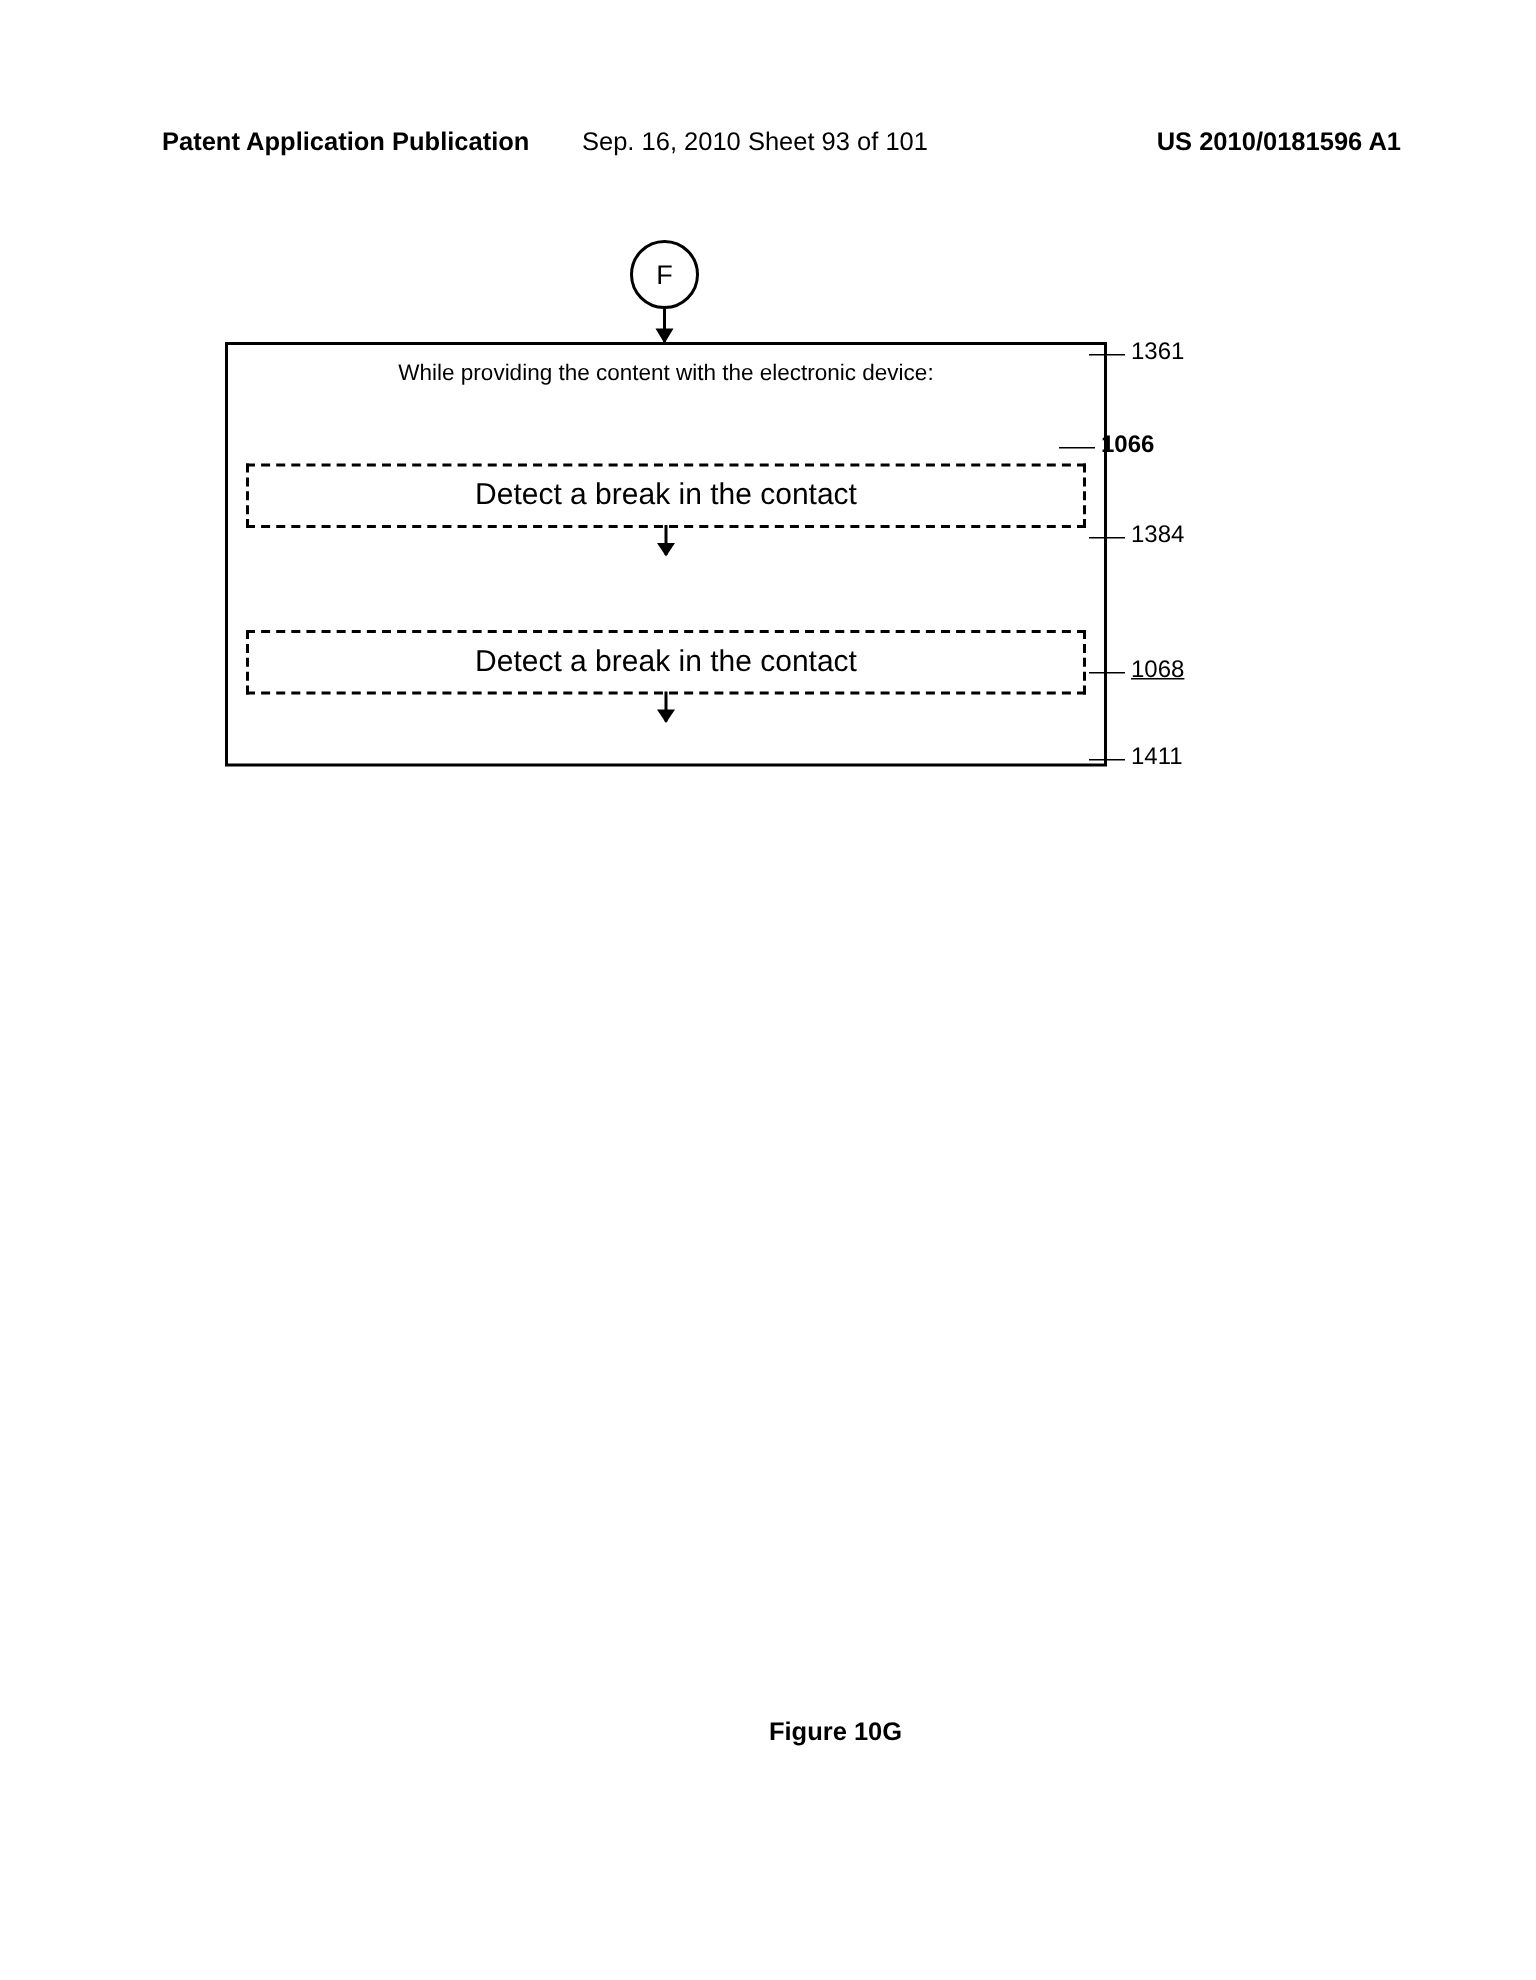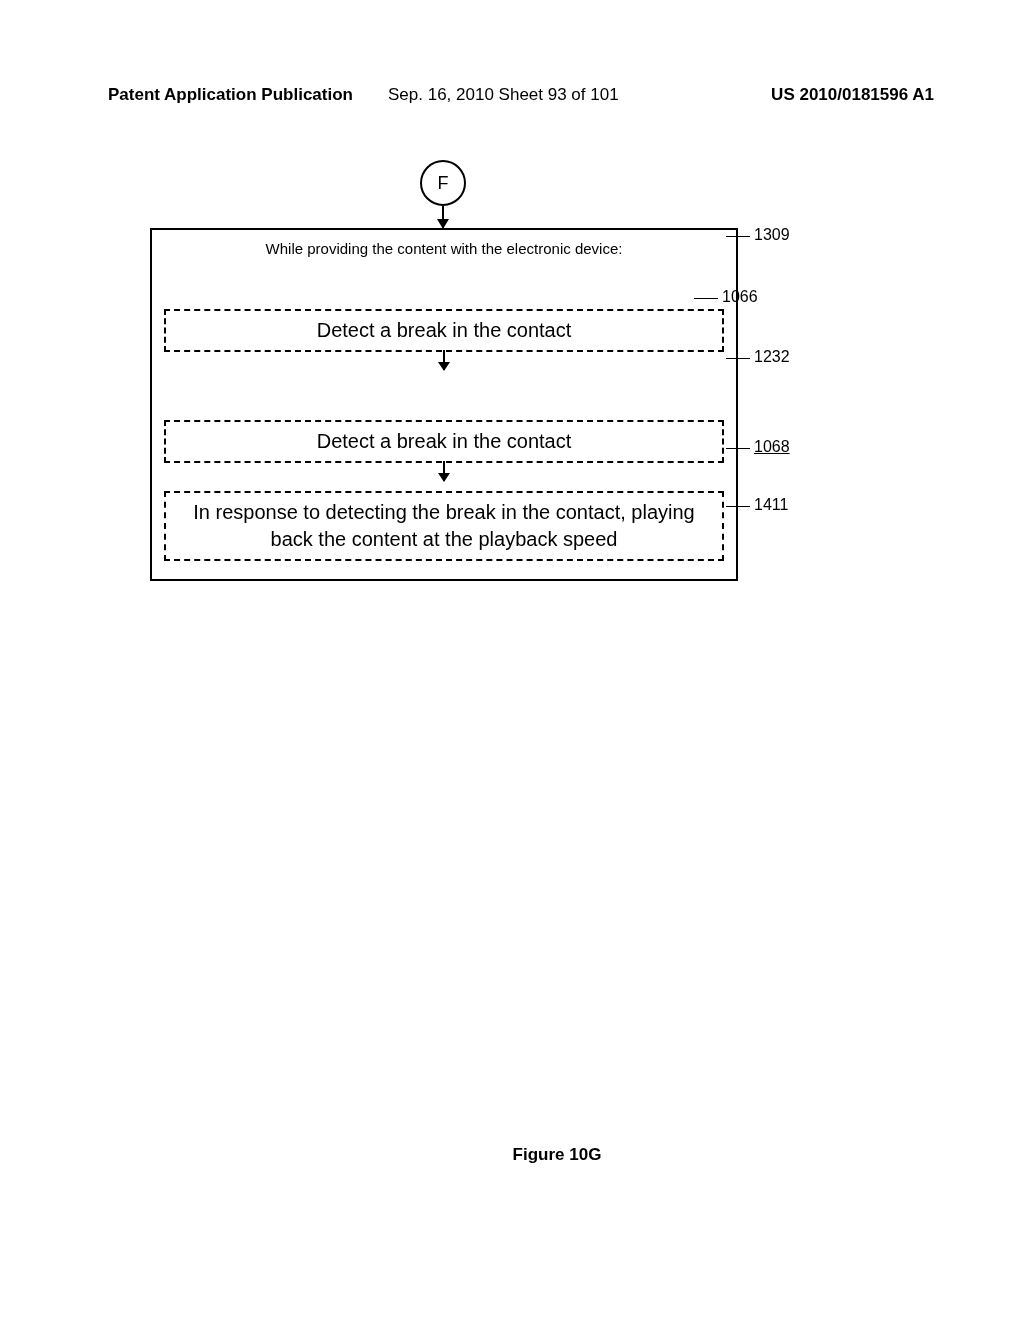--- a/index.html
+++ b/index.html
@@ -152,38 +152,35 @@
     <div class="gapbig"></div>
 
     <div class="step">
       <span>Detect a break in the contact</span>
     </div>
 
     <div class="gap">
         <div class="mini-arrow"></div>
       </div>
 
-    <div class="step">
-      <span>In response to detecting the break in the contact, playing back the content at the playback speed</span>
-    </div>
   </div>
 
   <div class="callout" style="top:66px; left:604px;">
     <div class="line" style="width:24px; left:-28px;"></div>
-    <span>1309</span>
+    <span>1361</span>
   </div>
 
-  <div class="callout" style="top:128px; left:572px;">
+  <div class="callout" style="top:128px; left:584px;font-weight:bold;">
     <div class="line" style="width:24px; left:-28px;"></div>
     <span>1066</span>
   </div>
 
   <div class="callout" style="top:188px; left:604px;">
     <div class="line" style="width:24px; left:-28px;"></div>
-    <span>1232</span>
+    <span>1384</span>
   </div>
 
   <div class="callout" style="top:278px; left:604px;text-decoration:underline;">
     <div class="line" style="width:24px; left:-28px;"></div>
     <span>1068</span>
   </div>
 
   <div class="callout" style="top:336px; left:604px;">
     <div class="line" style="width:24px; left:-28px;"></div>
     <span>1411</span>

